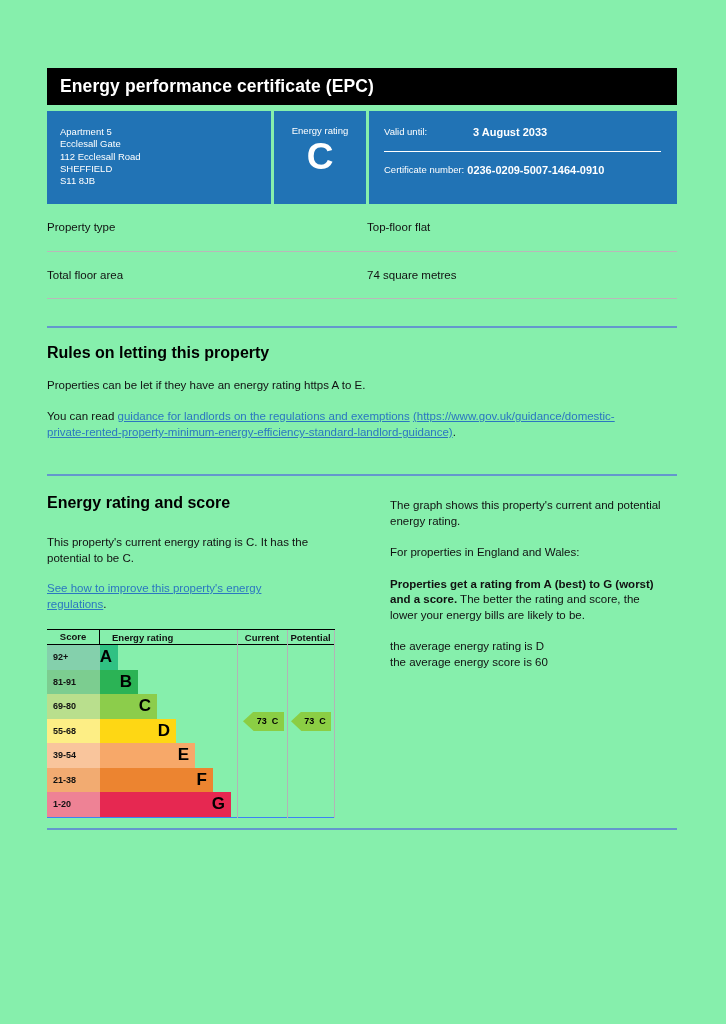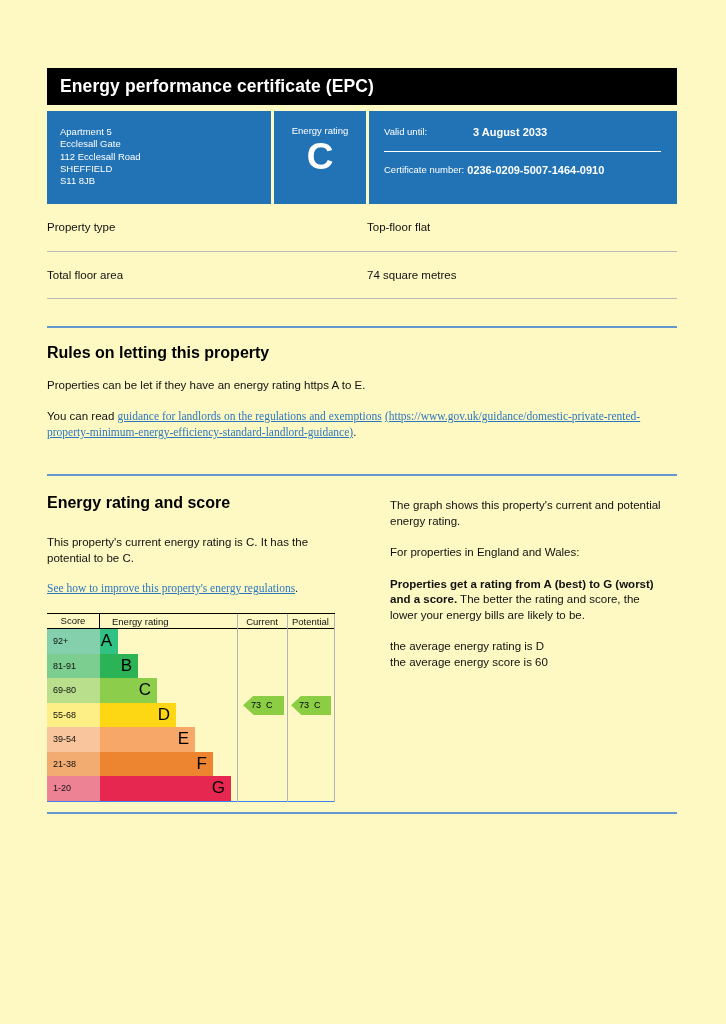--- a/index.html
+++ b/index.html
@@ -1,18 +1,18 @@
 <!DOCTYPE html>
 <html><head>
 <meta charset="utf-8">
 <style>
   * { margin:0; padding:0; box-sizing:border-box; }
   html,body { background:#ffffff; }
   body { font-family:"Liberation Sans", sans-serif; color:#111111; }
-  .page { position:relative; width:726px; height:1024px; background:#fef9c3; overflow:hidden; }
+  .page { position:relative; width:726px; height:1024px; background:#86efac; overflow:hidden; }
   .content { position:absolute; left:47px; top:68px; width:630px; }
 
   
   .masthead { height:37px; background:#000000; color:#ffffff; display:flex; align-items:center; padding-left:13px; }
   .masthead h1 { font-size:17.5px; font-weight:bold; letter-spacing:0.1px; }
 
   
   .banner { margin-top:6px; display:flex; gap:3px; height:93px; }
   .banner .panel { background:#2173b5; color:#ffffff; }
   .panel-address { width:224px; padding:15px 10px 0 13px; font-size:9.5px; line-height:12.3px; }
@@ -33,46 +33,46 @@
   
   .divider { border:none; border-top:2px solid #6497cd; }
   .divider-1 { margin-top:27px; }
   .divider-2 { margin-top:34px; }
   .divider-3 { margin-top:10px; }
 
   h2 { font-size:16px; font-weight:bold; color:#000000; }
   .rules h2 { margin-top:16px; }
   p { font-size:11.5px; line-height:16px; }
   .rules p { margin-top:15px; max-width:604px; }
-  a.link { color:#2b77c0; text-decoration:underline; cursor:pointer;font-family:Liberation Serif, serif; }
+  a.link { color:#2b77c0; text-decoration:underline; cursor:pointer; }
 
   
   .two-col { display:flex; margin-top:16px; }
   .col-left { width:300px; }
   .col-left h2 { margin-top:2px; }
   .col-left p { margin-top:22px; max-width:274px; }
   .col-left .improve-link { display:inline-block; margin-top:14px; max-width:274px; font-size:11.5px; line-height:16px; }
   .col-right { margin-left:43px; width:287px; padding-top:6px; }
   .col-right p { max-width:280px; line-height:15.5px; }
   .col-right p + p { margin-top:16px; }
 
   
-  .epc-chart { position:relative; width:288px; margin-top:17px; border-top:1.5px solid #000; font-weight:normal; }
+  .epc-chart { position:relative; width:288px; margin-top:17px; border-top:1.5px solid #000; font-weight:bold; }
   .chart-header { position:relative; display:flex; height:15px; border-bottom:1.5px solid #000; align-items:center; font-size:9.5px; }
   .h-score { width:53px; text-align:center; border-right:1.5px solid #000; height:100%; line-height:14px; }
   .h-rating { padding-left:12px; flex:1; }
   .h-current { position:absolute; left:190px; width:50px; text-align:center; }
   .h-potential { position:absolute; left:240px; width:47px; text-align:center; }
   .chart-body { position:relative; border-bottom:1px solid #3b82f6; }
   .band-row { display:flex; height:24.5px; }
   .score-cell { width:53px; font-size:9px; line-height:24.5px; padding-left:6px; }
   .band-bar { display:flex; align-items:center; justify-content:flex-end; padding-right:6px; font-size:17px; color:#000; }
   .v-line { position:absolute; top:0; bottom:0; width:1px; background:#b1b4b6; }
   .v-line.l1 { left:190px; } .v-line.l2 { left:240px; } .v-line.l3 { left:287px; }
-  .arrow { position:absolute; height:19.5px; display:flex; align-items:center; gap:5px; font-size:9px; color:#000;
+  .arrow { position:absolute; height:19.5px; display:flex; align-items:center; justify-content:center; gap:5px; font-size:9px; color:#000;
            clip-path:polygon(0 50%, 26% 0, 100% 0, 100% 100%, 26% 100%); padding-left:8px; }
   .arrow-current { left:196px; width:41px; top:66.5px; }
   .arrow-potential { left:244px; width:40px; top:66.5px; }
 </style>
 </head>
 <body>
 
 <div class="page">
   <div class="content">
 

